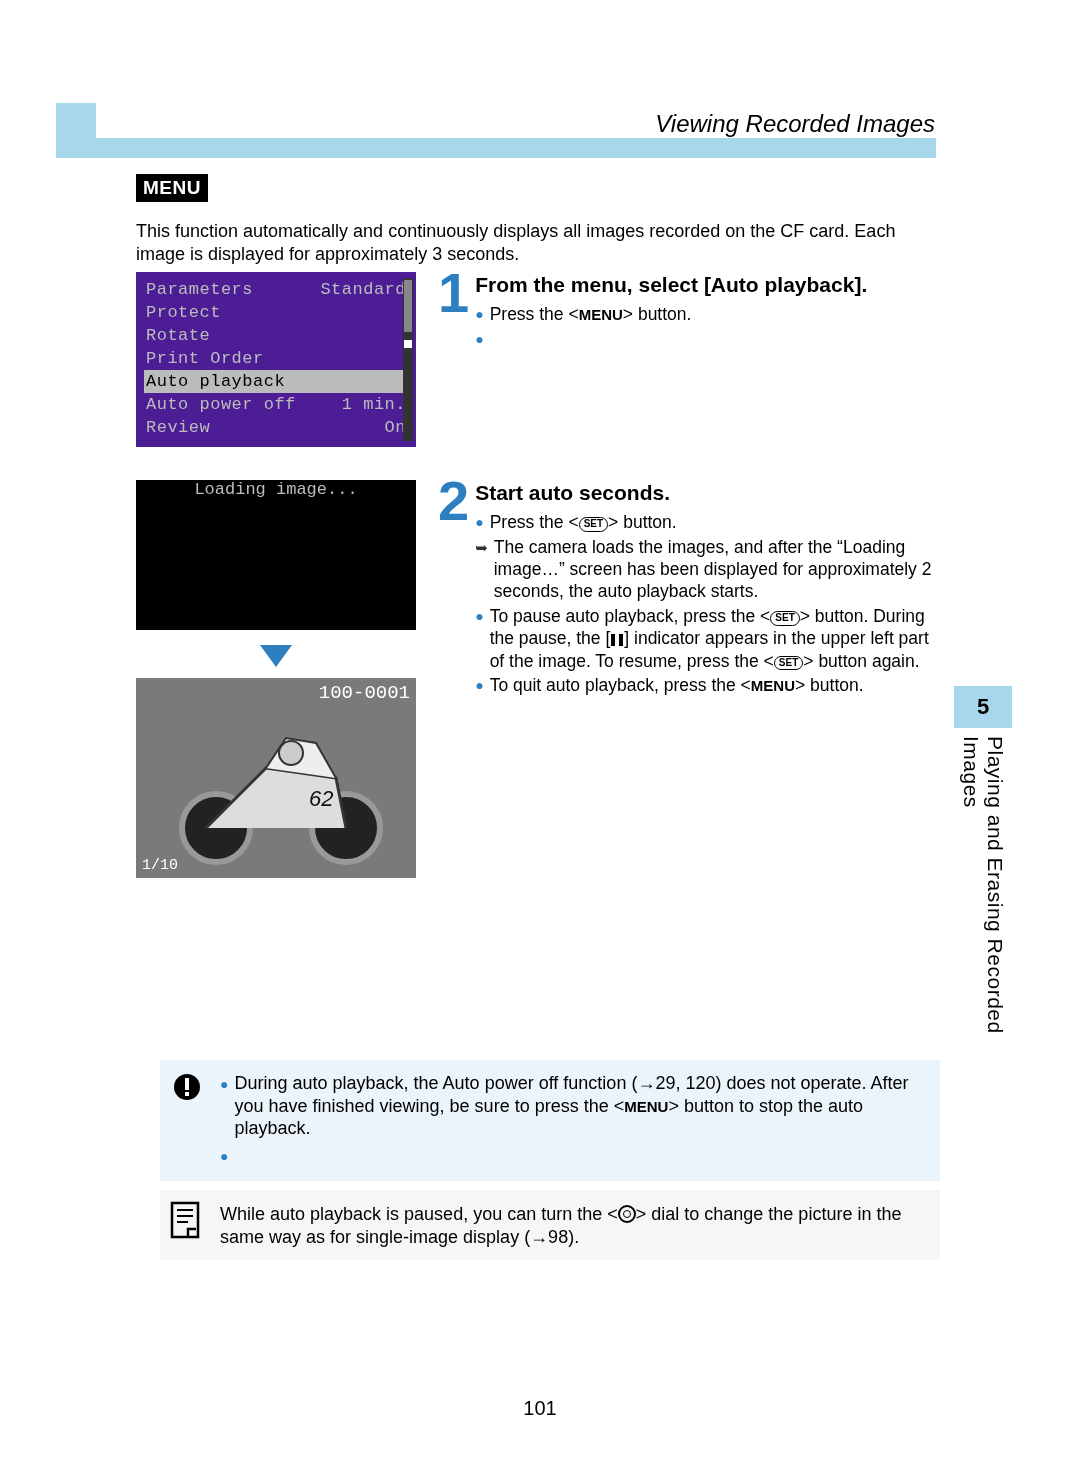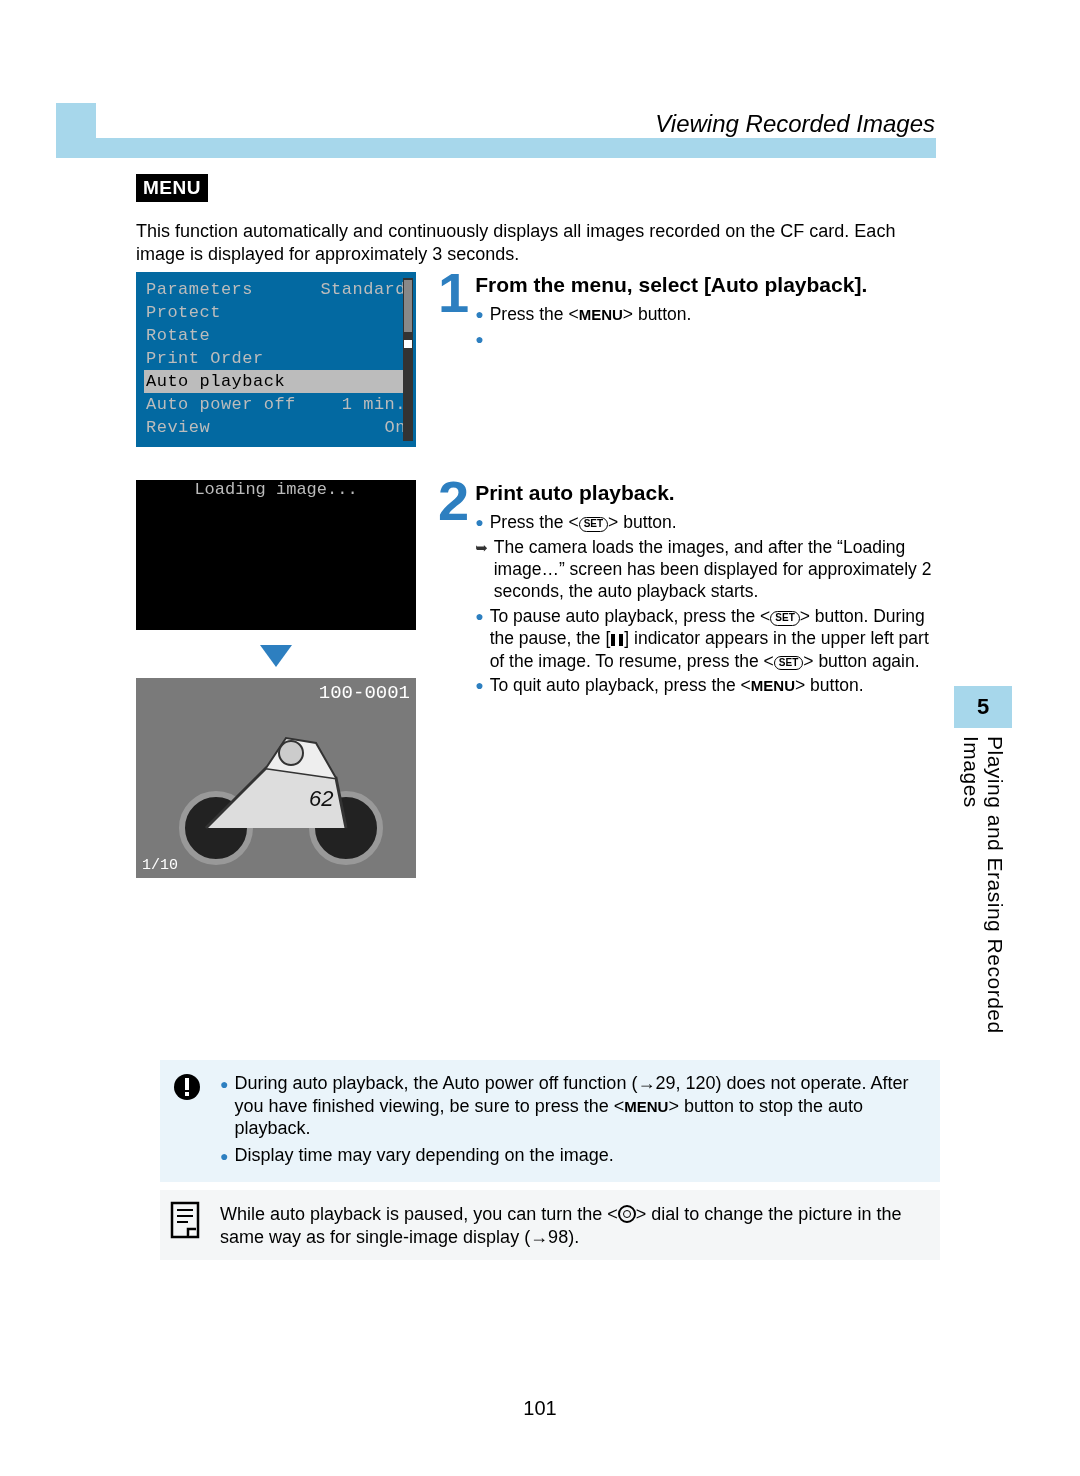--- a/index.html
+++ b/index.html
@@ -67,21 +67,21 @@
     position: absolute;
     left: 136px;
     right: 140px;
     display: flex;
     gap: 22px;
   }
   .section1 { top: 272px; }
   .section2 { top: 480px; }
   .lcd {
     width: 280px;
-    background: #0369a1;
+    background: #4c1d95;
     color: #bcbcbc;
     font-family: "Courier New", monospace;
     font-size: 17px;
     padding: 6px 8px 8px 8px;
     box-sizing: border-box;
     position: relative;
     letter-spacing: 0.5px;
   }
   .lcd-row { display:flex; justify-content:space-between; padding:2px 2px; }
   .lcd-row.sel { background:#bcbcbc; color:#000; }
@@ -235,21 +235,21 @@
 </div>
 
 <div class="section section2">
   <div class="lcd2">
     <div>Loading image...</div>
   </div>
   <div class="right-col">
     <div class="step-row">
       <div class="big-num">2</div>
       <div>
-        <div class="step-title">Print auto playback.</div>
+        <div class="step-title">Start auto seconds.</div>
         <div class="bullets" id="bullets-1">
             <div class="bullet">
               <span class="dot">●</span>
               <span>Press the &lt;<span class="set-icon">SET</span>&gt; button.</span>
             </div>
             <div class="bullet">
               <span class="arrow">➥</span>
               <span>The camera loads the images, and after the “Loading image…” screen has been displayed for approximately 2 seconds, the auto playback starts.</span>
             </div>
             <div class="bullet">
@@ -296,21 +296,20 @@
         <rect x="13" y="20" width="4" height="4" fill="#fff"></rect>
       </svg>
   </span>
   <div id="caution-bullets">
       <div class="nb-bullet">
         <span class="dot">●</span>
         <span>During auto playback, the Auto power off function (→29, 120) does not operate. After you have finished viewing, be sure to press the &lt;<span class="menu-word">MENU</span>&gt; button to stop the auto playback.</span>
       </div>
       <div class="nb-bullet">
         <span class="dot">●</span>
-        <span>Display time may vary depending on the image.</span>
       </div>
     </div>
 </div>
 
 <div class="notebox notebox2">
   <svg class="note-icon-svg" width="34" height="40" viewBox="0 0 34 40">
     <rect x="4" y="3" width="26" height="34" fill="none" stroke="#000" stroke-width="2.5"></rect>
     <line x1="9" y1="10" x2="25" y2="10" stroke="#000" stroke-width="2"></line>
     <line x1="9" y1="16" x2="25" y2="16" stroke="#000" stroke-width="2"></line>
     <line x1="9" y1="22" x2="20" y2="22" stroke="#000" stroke-width="2"></line>

